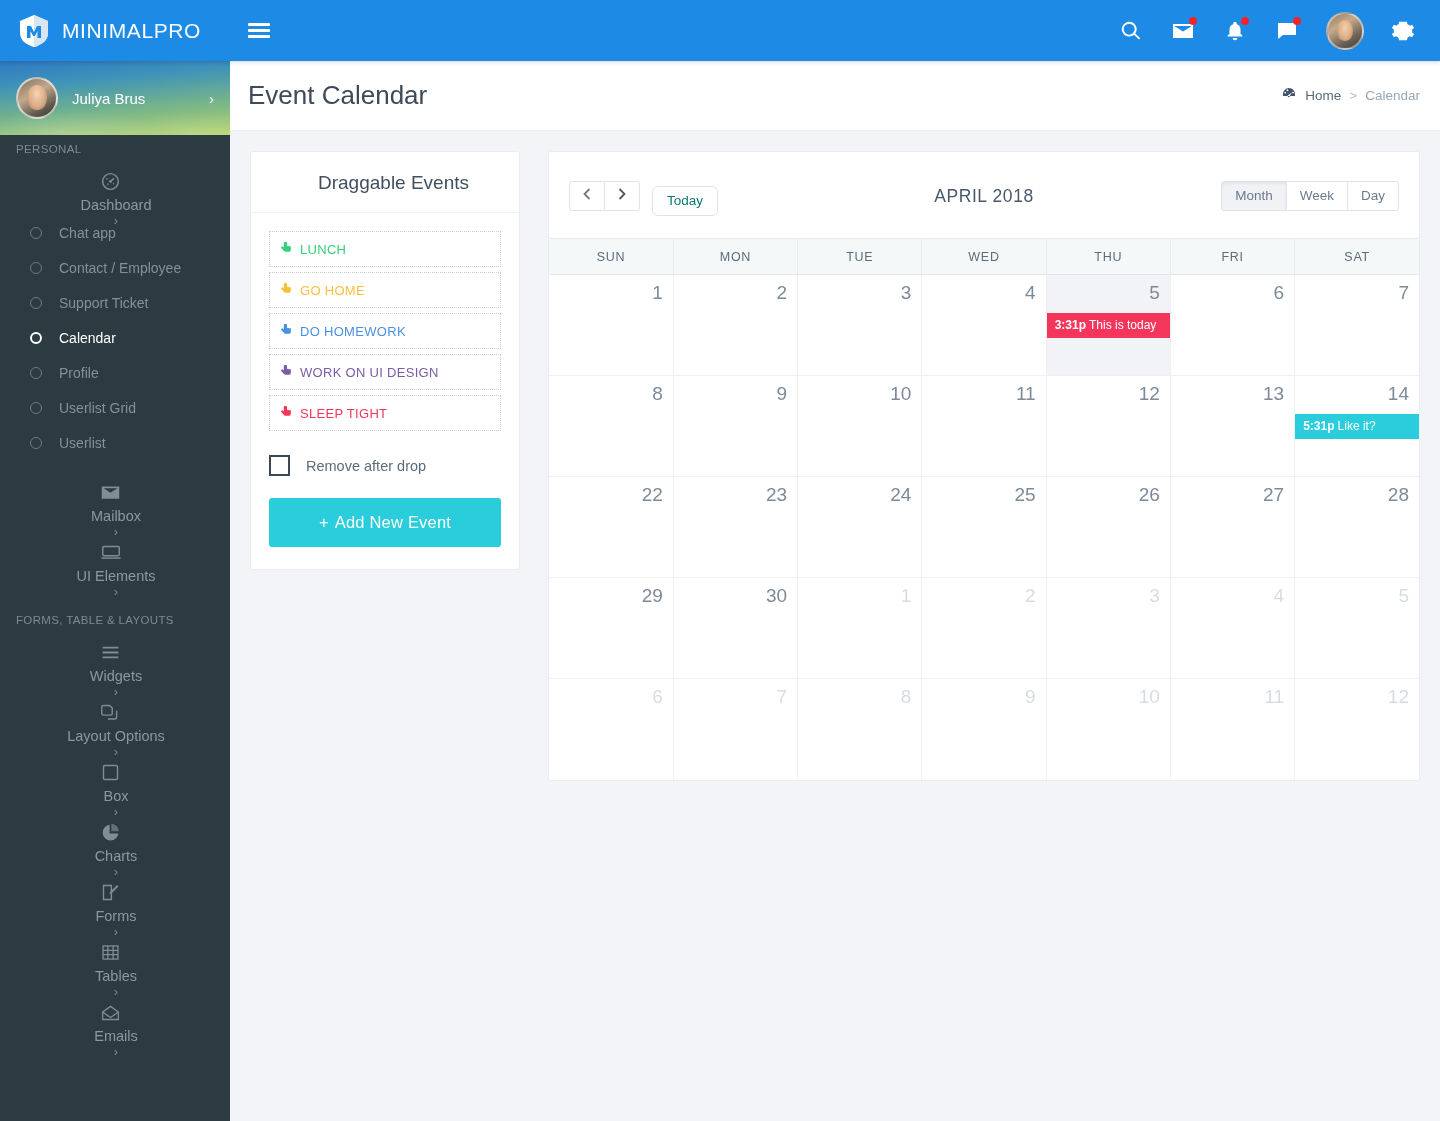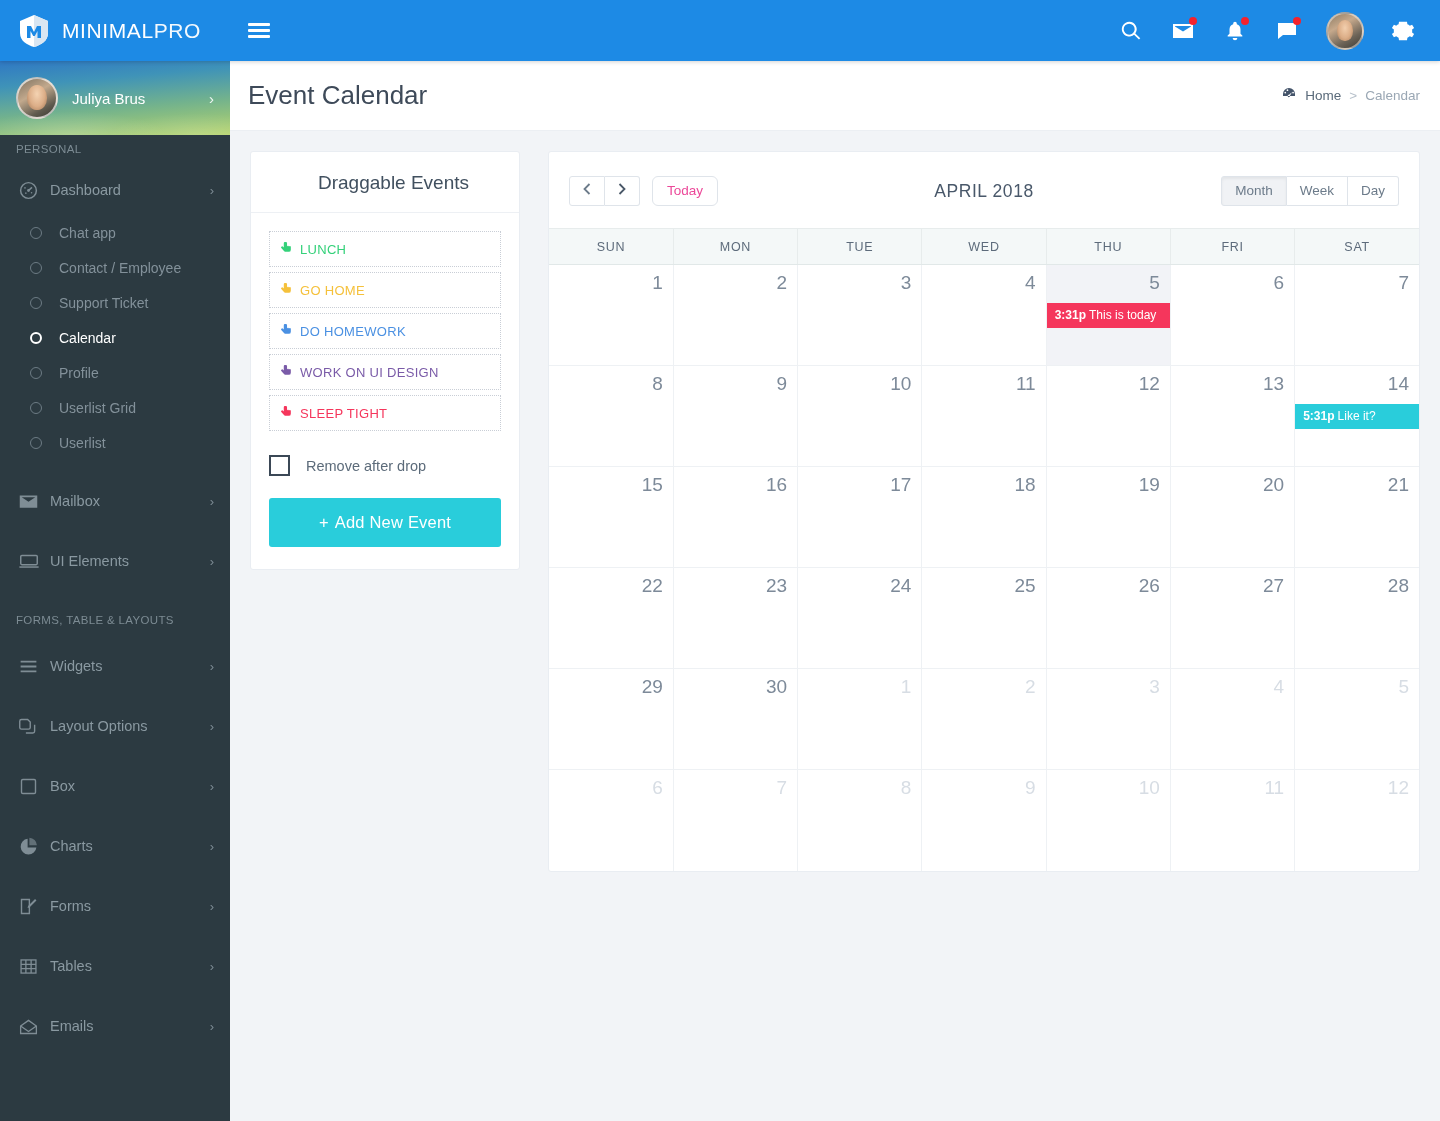--- a/index.html
+++ b/index.html
@@ -82,21 +82,21 @@
   }
   .profile-name { margin-left: 14px; color: #fff; font-size: 15px; position: relative; z-index: 2; }
   .profile-caret { margin-left: auto; color: #fff; font-size: 15px; position: relative; z-index: 2; opacity: .9; }
 
   .nav-section {
     color: #7c8b93; font-size: 11.5px; letter-spacing: .35px;
     padding: 8px 16px 10px 16px; text-transform: uppercase;
   }
   .nav-item {
     display: flex; align-items: center; height: 50px; padding: 0 16px 0 18px;
-    color: #8a99a1; font-size: 14.5px; cursor: pointer; position: relative;
+    color: #8a99a1; font-size: 14.5px; cursor: pointer; position: relative; flex-direction: column;
   }
   .nav-item .ni-icon { width: 32px; flex: 0 0 32px; display: flex; align-items: center; color: #7f8d95; }
   .nav-item .ni-label { flex: 1 1 auto; }
   .nav-item .ni-caret { font-size: 13px; opacity: .85; }
   .nav-item.active {
     background: #1d8ae5; color: #fff; border-radius: 5px;
     margin: 2px 10px; padding-left: 8px; height: 52px;
   }
   .nav-item.active .ni-icon { color: #fff; padding-left: 0; justify-content: center; }
   .nav-sub {
@@ -151,21 +151,21 @@
   .cal-panel { flex: 1 1 auto; }
   .cal-toolbar { display: flex; align-items: center; padding: 24px 20px 22px 20px; position: relative; }
   .btn-g { display: flex; }
   .btn {
     border: 1px solid #dfe4ea; background: #fff; color: #6c7b8a;
     font-size: 13.5px; padding: 0 13px; height: 30px; line-height: 28px;
     cursor: pointer; font-family: "Liberation Sans", sans-serif;
   }
   .btn.nav-prev { border-radius: 3px 0 0 3px; }
   .btn.nav-next { border-radius: 0 3px 3px 0; border-left: none; }
-  .btn.today { margin-left: 12px; border-radius: 6px; color: #ec4899; padding: 0 14px; }
+  .btn.today { margin-left: 12px; border-radius: 6px; color: #0f766e; padding: 0 14px; margin-top: 10px; }
   .cal-title {
     position: absolute; left: 0; right: 0; text-align: center;
     font-size: 17.5px; color: #49586a; letter-spacing: .6px; pointer-events: none;
   }
   .view-group { margin-left: auto; display: flex; }
   .view-group .btn { border-radius: 0; border-left: none; }
   .view-group .btn:first-child { border-radius: 3px 0 0 3px; border-left: 1px solid #dfe4ea; }
   .view-group .btn:last-child { border-radius: 0 3px 3px 0; }
   .view-group .btn.active { background: #f0f2f5; box-shadow: inset 0 2px 3px rgba(0,0,0,.055); }
 
@@ -542,29 +542,20 @@
               <td><span class="daynum">10</span></td>
               <td><span class="daynum">11</span></td>
               <td><span class="daynum">12</span></td>
               <td><span class="daynum">13</span></td>
               <td>
                 <span class="daynum">14</span>
                 <span class="evt" style="background:#29cddb"><b>5:31p</b><span>Like it?</span></span>
               </td>
             </tr>
 
-            <tr>
-              <td><span class="daynum">15</span></td>
-              <td><span class="daynum">16</span></td>
-              <td><span class="daynum">17</span></td>
-              <td><span class="daynum">18</span></td>
-              <td><span class="daynum">19</span></td>
-              <td><span class="daynum">20</span></td>
-              <td><span class="daynum">21</span></td>
-            </tr>
 
             <tr>
               <td><span class="daynum">22</span></td>
               <td><span class="daynum">23</span></td>
               <td><span class="daynum">24</span></td>
               <td><span class="daynum">25</span></td>
               <td><span class="daynum">26</span></td>
               <td><span class="daynum">27</span></td>
               <td><span class="daynum">28</span></td>
             </tr>

